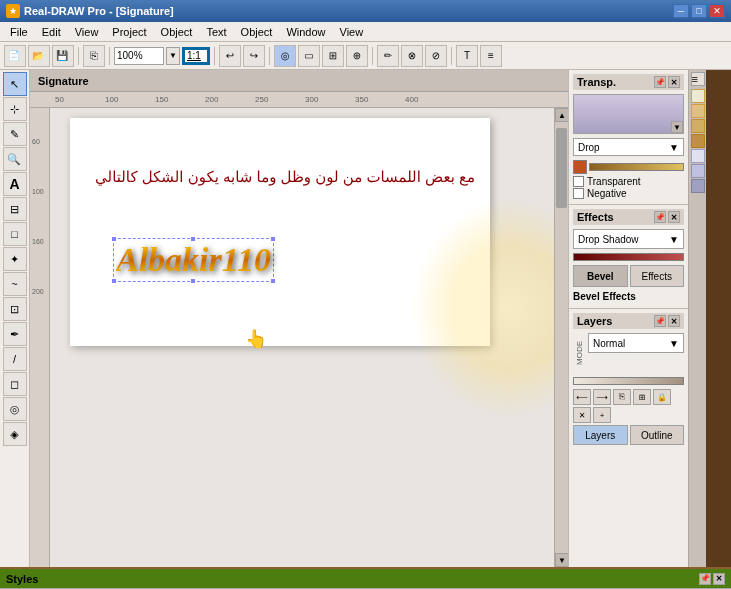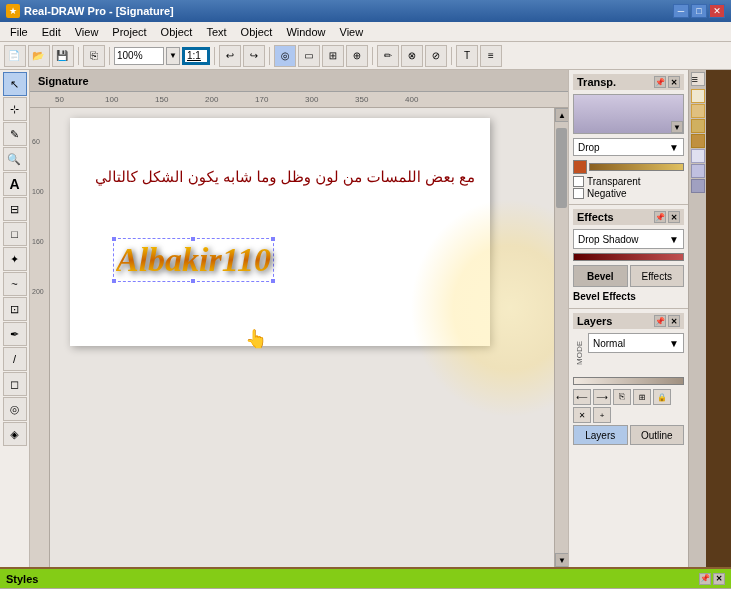--- a/index.html
+++ b/index.html
@@ -404,21 +404,21 @@
     
     .styles-panel {
       height: 155px;
       border-top: 2px solid #8a6030;
       background: #f0ece8;
       display: flex;
       flex-direction: column;
     }
     .styles-header {
       height: 20px;
-      background: #84cc16;
+      background: #4d7c0f;
       display: flex;
       align-items: center;
       padding: 0 6px;
       font-weight: bold;
       font-size: 11px;
       border-bottom: 1px solid #b0a8a0;
       justify-content: space-between;
     }
 
     
@@ -521,21 +521,21 @@
     <div class="canvas-header">
       <span>Signature</span>
     </div>
     <div class="canvas-area">
 
       <div class="ruler-top">
         <span style="position:absolute;left:25px;font-size:8px;">50</span>
         <span style="position:absolute;left:75px;font-size:8px;">100</span>
         <span style="position:absolute;left:125px;font-size:8px;">150</span>
         <span style="position:absolute;left:175px;font-size:8px;">200</span>
-        <span style="position:absolute;left:225px;font-size:8px;">170</span>
+        <span style="position:absolute;left:225px;font-size:8px;">250</span>
         <span style="position:absolute;left:275px;font-size:8px;">300</span>
         <span style="position:absolute;left:325px;font-size:8px;">350</span>
         <span style="position:absolute;left:375px;font-size:8px;">400</span>
       </div>
 
       <div class="ruler-left">
         <span style="position:absolute;top:30px;left:2px;font-size:7px;">60</span>
         <span style="position:absolute;top:80px;left:2px;font-size:7px;">100</span>
         <span style="position:absolute;top:130px;left:2px;font-size:7px;">160</span>
         <span style="position:absolute;top:180px;left:2px;font-size:7px;">200</span>

